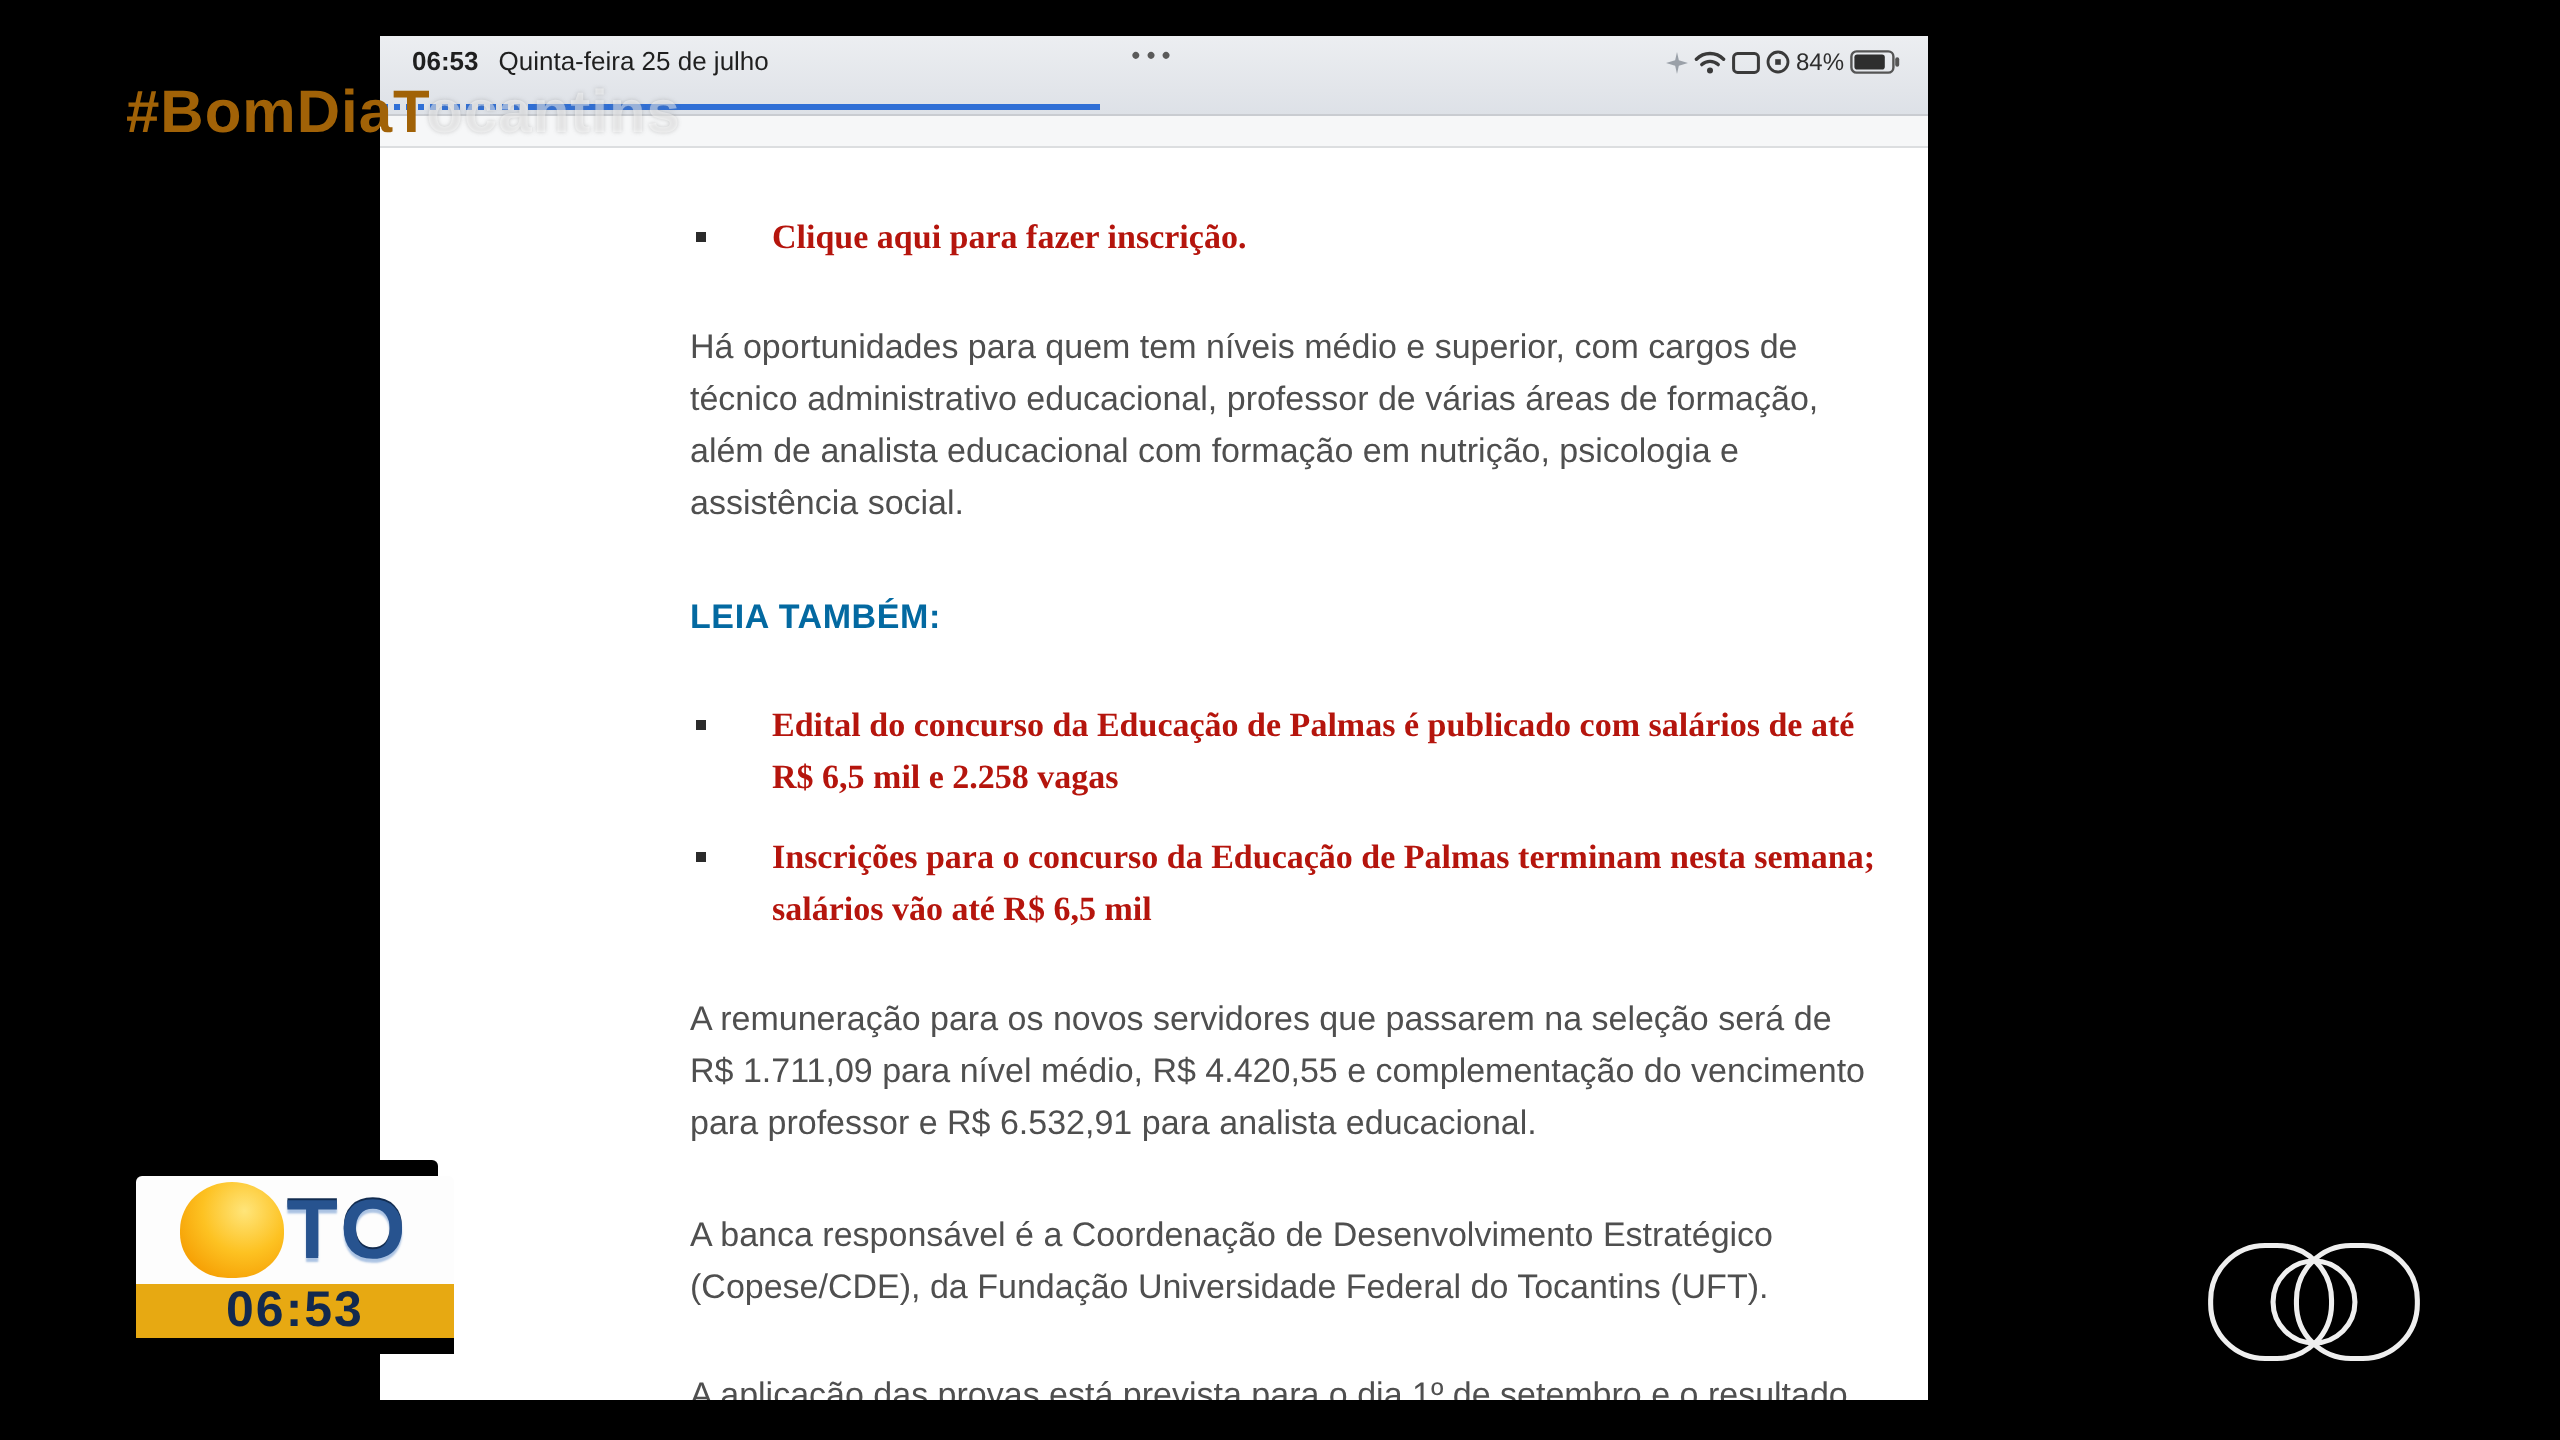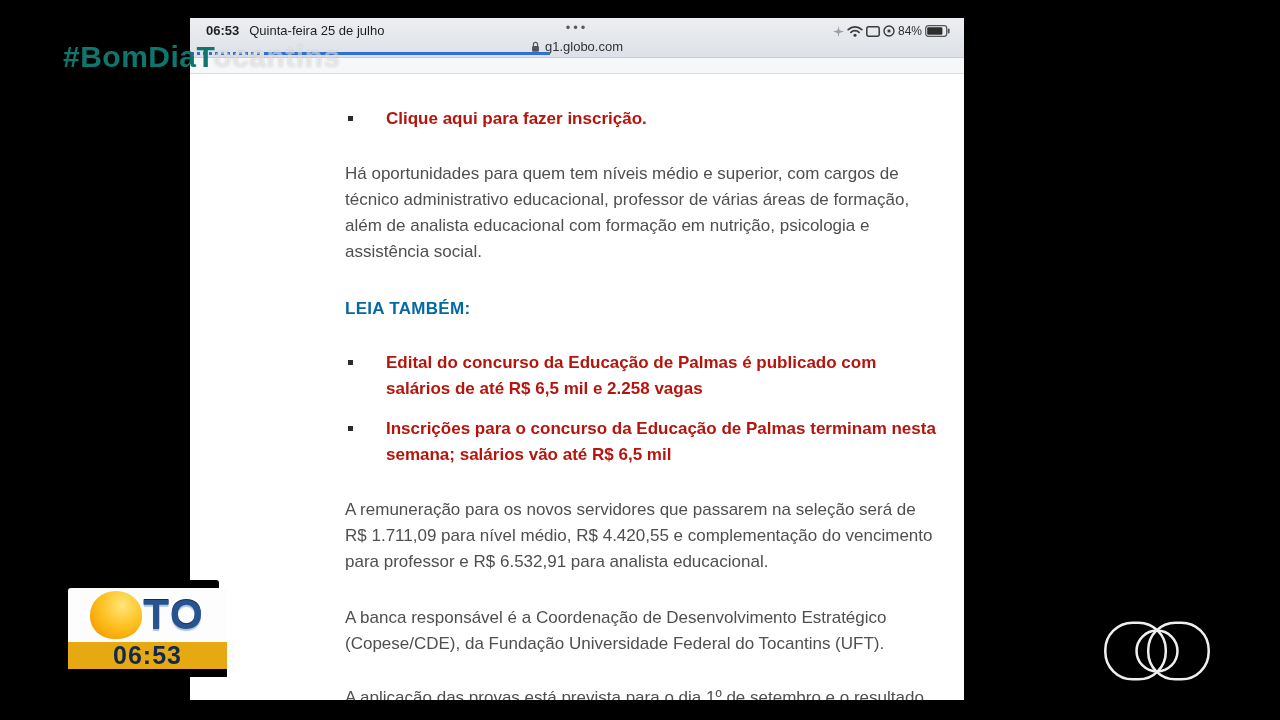--- a/index.html
+++ b/index.html
@@ -20,32 +20,32 @@
   .url-row{position:absolute;left:0;right:0;top:21px;display:flex;justify-content:center;
            align-items:center;gap:5px;font-size:13px;color:#333;}
   .progress-dotted{position:absolute;left:0;top:34px;width:78px;height:0;
                    border-top:3px dotted #2f6fd6;z-index:3;}
   .progress-solid{position:absolute;left:78px;top:34px;width:282px;height:3px;
                   background:#2f6fd6;z-index:3;}
   .substrip{position:absolute;left:0;top:40px;width:100%;height:15px;background:#f6f7f8;
             border-bottom:1px solid #dcdee0;}
   
   .art{position:absolute;left:155px;width:600px;font-size:17px;line-height:26px;color:#4f4f4f;}
-  .bullet-row{display:flex;}
+  .bullet-row{display:flex;font-family:Liberation Serif, serif;}
   .bullet-sq{flex:0 0 auto;width:5px;height:5px;background:#2b2b2b;margin:10px 0 0 3px;}
   .bullet-txt{margin-left:33px;width:562px;}
   .redlink{color:#b5150d;font-weight:700;cursor:pointer;}
   .heading{font-weight:700;color:#0369a1;letter-spacing:.3px;}
   .para{width:597px;}
   
   .topbar{position:absolute;left:0;top:0;width:100%;height:18px;background:#000;z-index:6;}
   .bottombar{position:absolute;left:0;top:700px;width:100%;height:20px;background:#000;z-index:6;}
   .watermark{position:absolute;left:63px;top:40px;z-index:9;font-size:30px;font-weight:700;
              letter-spacing:.5px;white-space:nowrap;}
-  .wm1{color:#0f766e;}
+  .wm1{color:#a16207;}
   .wm2{color:rgba(255,255,255,.45);text-shadow:0 0 2px rgba(120,120,120,.35);}
   .tologo-box{position:absolute;left:68px;top:588px;width:159px;height:54px;background:#fdfdfd;
               z-index:9;display:flex;align-items:center;justify-content:center;gap:1px;
               border-radius:3px 3px 0 0;box-shadow:-8px -8px 0 0 #000;}
   .sun{width:52px;height:48px;border-radius:50% 50% 46% 46%;
        background:radial-gradient(circle at 62% 30%,#ffe57a 0%,#fdc222 45%,#f59b00 85%,#ef8a00 100%);}
   .to-text{font-size:42px;font-weight:800;color:#27538f;letter-spacing:2px;
            text-shadow:0 2px 1px rgba(150,180,220,.8),0 -1px 0 #122c50;line-height:1;}
   .tologo-bar{position:absolute;left:68px;top:642px;width:159px;height:27px;background:#e7a912;
               z-index:9;display:flex;align-items:center;justify-content:center;
@@ -84,27 +84,20 @@
           <rect x="4.6" y="4.6" width="2.8" height="2.8" fill="#3a3a3a"></rect>
         </svg>
         <span>84%</span>
         <svg width="25" height="12" viewBox="0 0 25 12">
           <rect x="0.7" y="0.7" width="21" height="10.6" rx="2.6" fill="none" stroke="#555" stroke-width="1.2"></rect>
           <rect x="2.2" y="2.2" width="15.2" height="7.6" rx="1.4" fill="#2e2e2e"></rect>
           <rect x="22.6" y="3.6" width="2" height="4.8" rx="1" fill="#555"></rect>
         </svg>
       </div>
 
-      <div class="url-row">
-        <svg width="9" height="12" viewBox="0 0 10 13">
-          <path d="M2.7 5.4 V3.6 A2.3 2.3 0 0 1 7.3 3.6 V5.4" fill="none" stroke="#555" stroke-width="1.3"></path>
-          <rect x="1.2" y="5.4" width="7.6" height="6.4" rx="1.2" fill="#555"></rect>
-        </svg>
-        <span>g1.globo.com</span>
-      </div>
     </div>
 
     <div class="progress-dotted"></div>
     <div class="progress-solid"></div>
     <div class="substrip"></div>
 
     <div class="art bullet-row" style="top:88px">
       <span class="bullet-sq"></span>
       <span class="bullet-txt redlink">Clique aqui para fazer inscrição.</span>
     </div>

